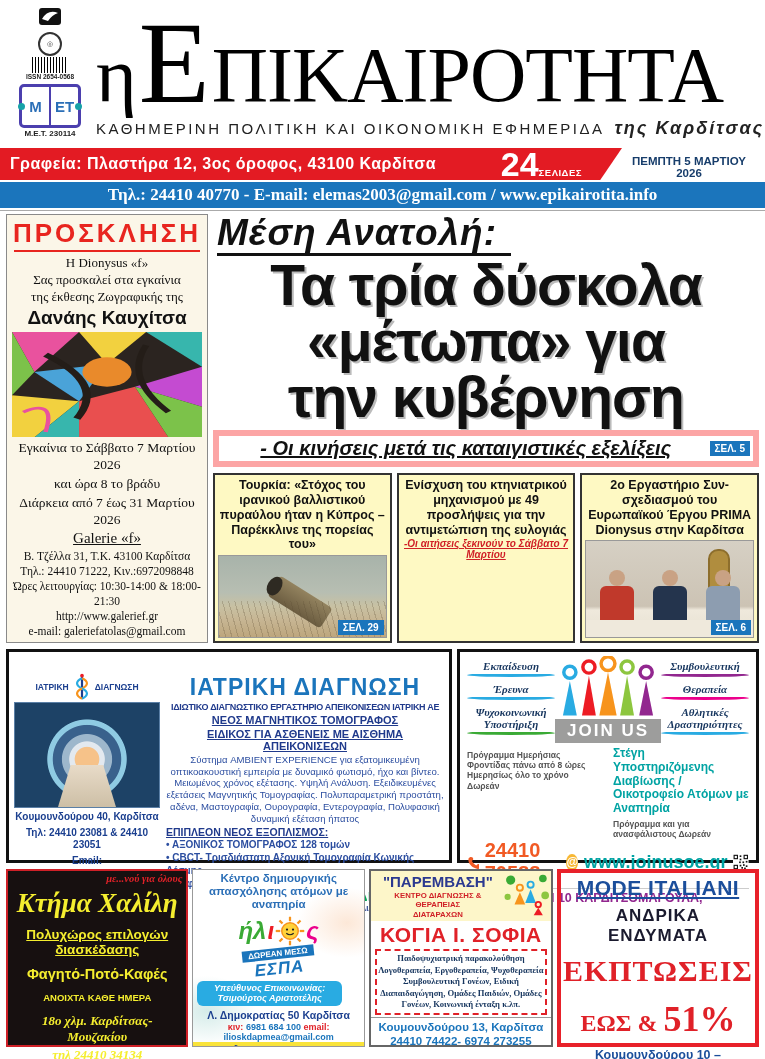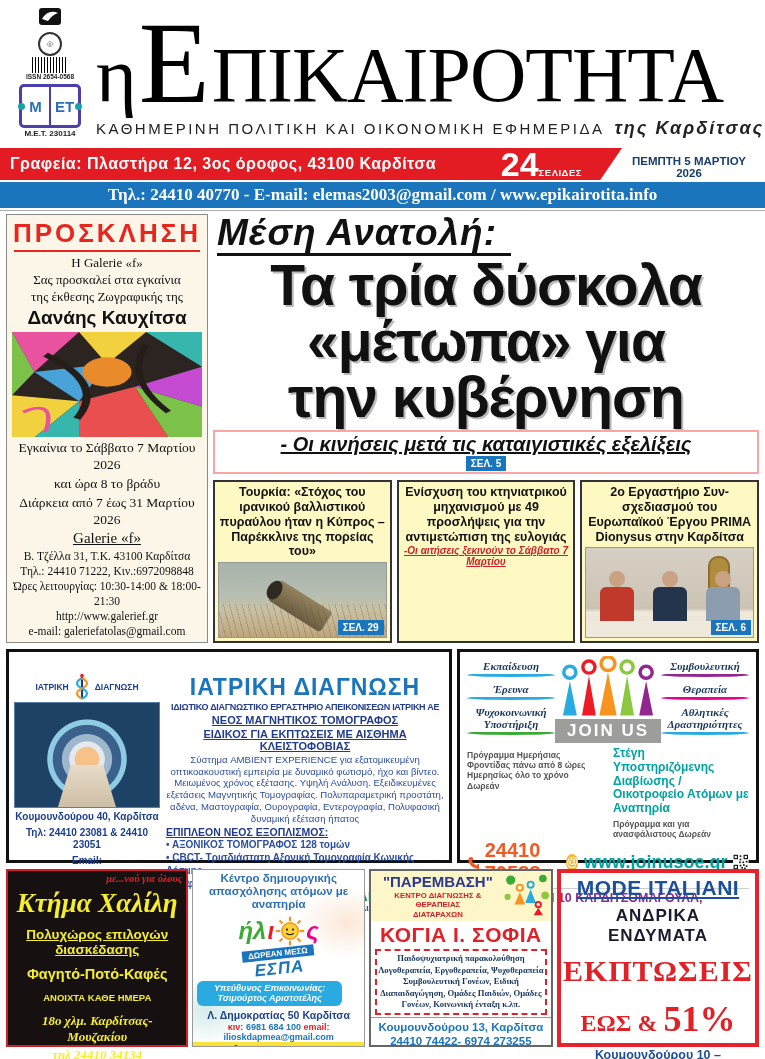--- a/index.html
+++ b/index.html
@@ -57,21 +57,21 @@
   .inv-artist { font-size:19px; font-weight:bold; margin:1px 0 3px; }
   .artwork { width:100%; height:158px; }
   .inv-d { font-family:"Liberation Serif",serif; font-size:13.5px; line-height:1.22; margin-top:3px; }
   .inv-g { font-family:"Liberation Serif",serif; font-size:15px; text-decoration:underline; margin:2px 0; }
   .inv-sm { font-family:"Liberation Serif",serif; font-size:11.5px; line-height:1.3; }
   .leadcol { flex:1; display:flex; flex-direction:column; }
   .kicker { font-size:37px; font-weight:bold; font-style:italic; letter-spacing:1px;
             border-bottom:3px solid #111; align-self:flex-start; margin-left:4px; line-height:1.05; padding-right:14px;}
   .headline { text-align:center; font-weight:bold; font-size:57px; line-height:.98; letter-spacing:-1px;
               margin-top:2px; text-shadow:2px 2px 0 #bbb; }
-  .subbar { border:2px solid #fca5a5; margin-top:5px; display:flex; align-items:center; padding:1px 3px;flex-direction:column; }
+  .subbar { border:6px solid #fca5a5; margin-top:5px; display:flex; align-items:center; padding:1px 3px; }
   .subbar .txt { flex:1; text-align:center; font-weight:bold; font-style:italic; font-size:20px;
                  text-decoration:underline; }
   .ptag { background:#1b75bc; color:#fff; font-size:10px; font-weight:bold; padding:2px 5px; white-space:nowrap; }
   .stories { flex:1; display:flex; gap:5px; margin-top:6px; }
   .story { flex:1; border:2px solid #333; padding:3px; display:flex; flex-direction:column; background:#fef9c3; }
   .story .t { font-weight:bold; font-size:12.5px; line-height:1.18; text-align:center; }
   .story .sub { color:#d01f26; font-size:10px; font-weight:bold; font-style:italic;
                 text-decoration:underline; text-align:center; margin-top:1px; }
   .photo { flex:1; margin-top:3px; position:relative; overflow:hidden; border:1px solid #999; }
   .photo .ptag { position:absolute; right:2px; bottom:2px; }
@@ -240,21 +240,21 @@
       <div class="d2">ΑΡ. ΦΥΛΛΟΥ 5041 ΕΤΟΣ 23ο/ ΤΙΜΗ 0,50</div>
     </div>
     <div class="bluebar">Τηλ.: 24410 40770 - E-mail: elemas2003@gmail.com / www.epikairotita.info</div>
   </div>
 
   <div class="mainrow">
 
     <div class="invite">
       <div class="inv-h">ΠΡΟΣΚΛΗΣΗ</div>
       <hr class="inv-hr">
-      <div class="inv-line">Η Galerie «f»</div>
+      <div class="inv-line">Η Dionysus «f»</div>
       <div class="inv-line">Σας προσκαλεί στα εγκαίνια</div>
       <div class="inv-line">της έκθεσης Ζωγραφικής της</div>
       <div class="inv-artist">Δανάης Καυχίτσα</div>
       <svg class="artwork" viewBox="0 0 170 158" preserveAspectRatio="none">
         <rect width="170" height="158" fill="#2b2420"></rect>
         <path d="M0 0 L60 0 L20 60 Z" fill="#e9529e"></path>
         <path d="M60 0 L120 0 L85 48 Z" fill="#f2d13f"></path>
         <path d="M120 0 L170 0 L170 52 Z" fill="#37b6ad"></path>
         <path d="M0 0 L20 60 L0 95 Z" fill="#7cc24a"></path>
         <path d="M20 60 L85 48 L60 104 Z" fill="#4aa3d8"></path>
@@ -342,21 +342,21 @@
           <div class="bed"></div>
         </div>
         <div class="maddr">Κουμουνδούρου 40, Καρδίτσα</div>
         <div class="maddr">Τηλ: 24410 23081 &amp; 24410 23051</div>
         <div class="maddr">Email:</div>
         <div class="maddr">info@diagnosikarditsas.org</div>
       </div>
       <div class="mright">
         <div class="msub">ΙΔΙΩΤΙΚΟ ΔΙΑΓΝΩΣΤΙΚΟ ΕΡΓΑΣΤΗΡΙΟ ΑΠΕΙΚΟΝΙΣΕΩΝ ΙΑΤΡΙΚΗ ΑΕ</div>
         <div class="mh">ΝΕΟΣ ΜΑΓΝΗΤΙΚΟΣ ΤΟΜΟΓΡΑΦΟΣ</div>
-        <div class="mh">ΕΙΔΙΚΟΣ ΓΙΑ ΕΚΠΤΩΣΕΙΣ ΜΕ ΑΙΣΘΗΜΑ ΚΛΕΙΣΤΟΦΟΒΙΑΣ</div>
+        <div class="mh">ΕΙΔΙΚΟΣ ΓΙΑ ΑΣΘΕΝΕΙΣ ΜΕ ΑΙΣΘΗΜΑ ΑΠΕΙΚΟΝΙΣΕΩΝ</div>
         <div class="mbody">Σύστημα AMBIENT EXPERIENCE για εξατομικευμένη οπτικοακουστική εμπειρία με δυναμικό φωτισμό, ήχο και βίντεο. Μειωμένος χρόνος εξέτασης. Υψηλή Ανάλυση. Εξειδικευμένες εξετάσεις Μαγνητικής Τομογραφίας. Πολυπαραμετρική προστάτη, αδένα, Μαστογραφία, Ουρογραφία, Εντερογραφία, Πολυφασική δυναμική εξέταση ήπατος</div>
         <div class="meq">ΕΠΙΠΛΕΟΝ ΝΕΟΣ ΕΞΟΠΛΙΣΜΟΣ:</div>
         <ul class="mul">
           <li>ΑΞΟΝΙΚΟΣ ΤΟΜΟΓΡΑΦΟΣ 128 τομών</li>
           <li>CBCT- Τρισδιάστατη Αξονική Τομογραφία Κωνικής Δέσμης</li>
           <li>Ψηφιακός Μαστογράφος</li>
         </ul>
         <div class="mmember">
           <span>ΜΕΛΟΣ ΤΟΥ ΟΜΙΛΟΥ </span><span class="g">ΔΗΜΟΚΡΙΤΟΣ</span>
         </div>

